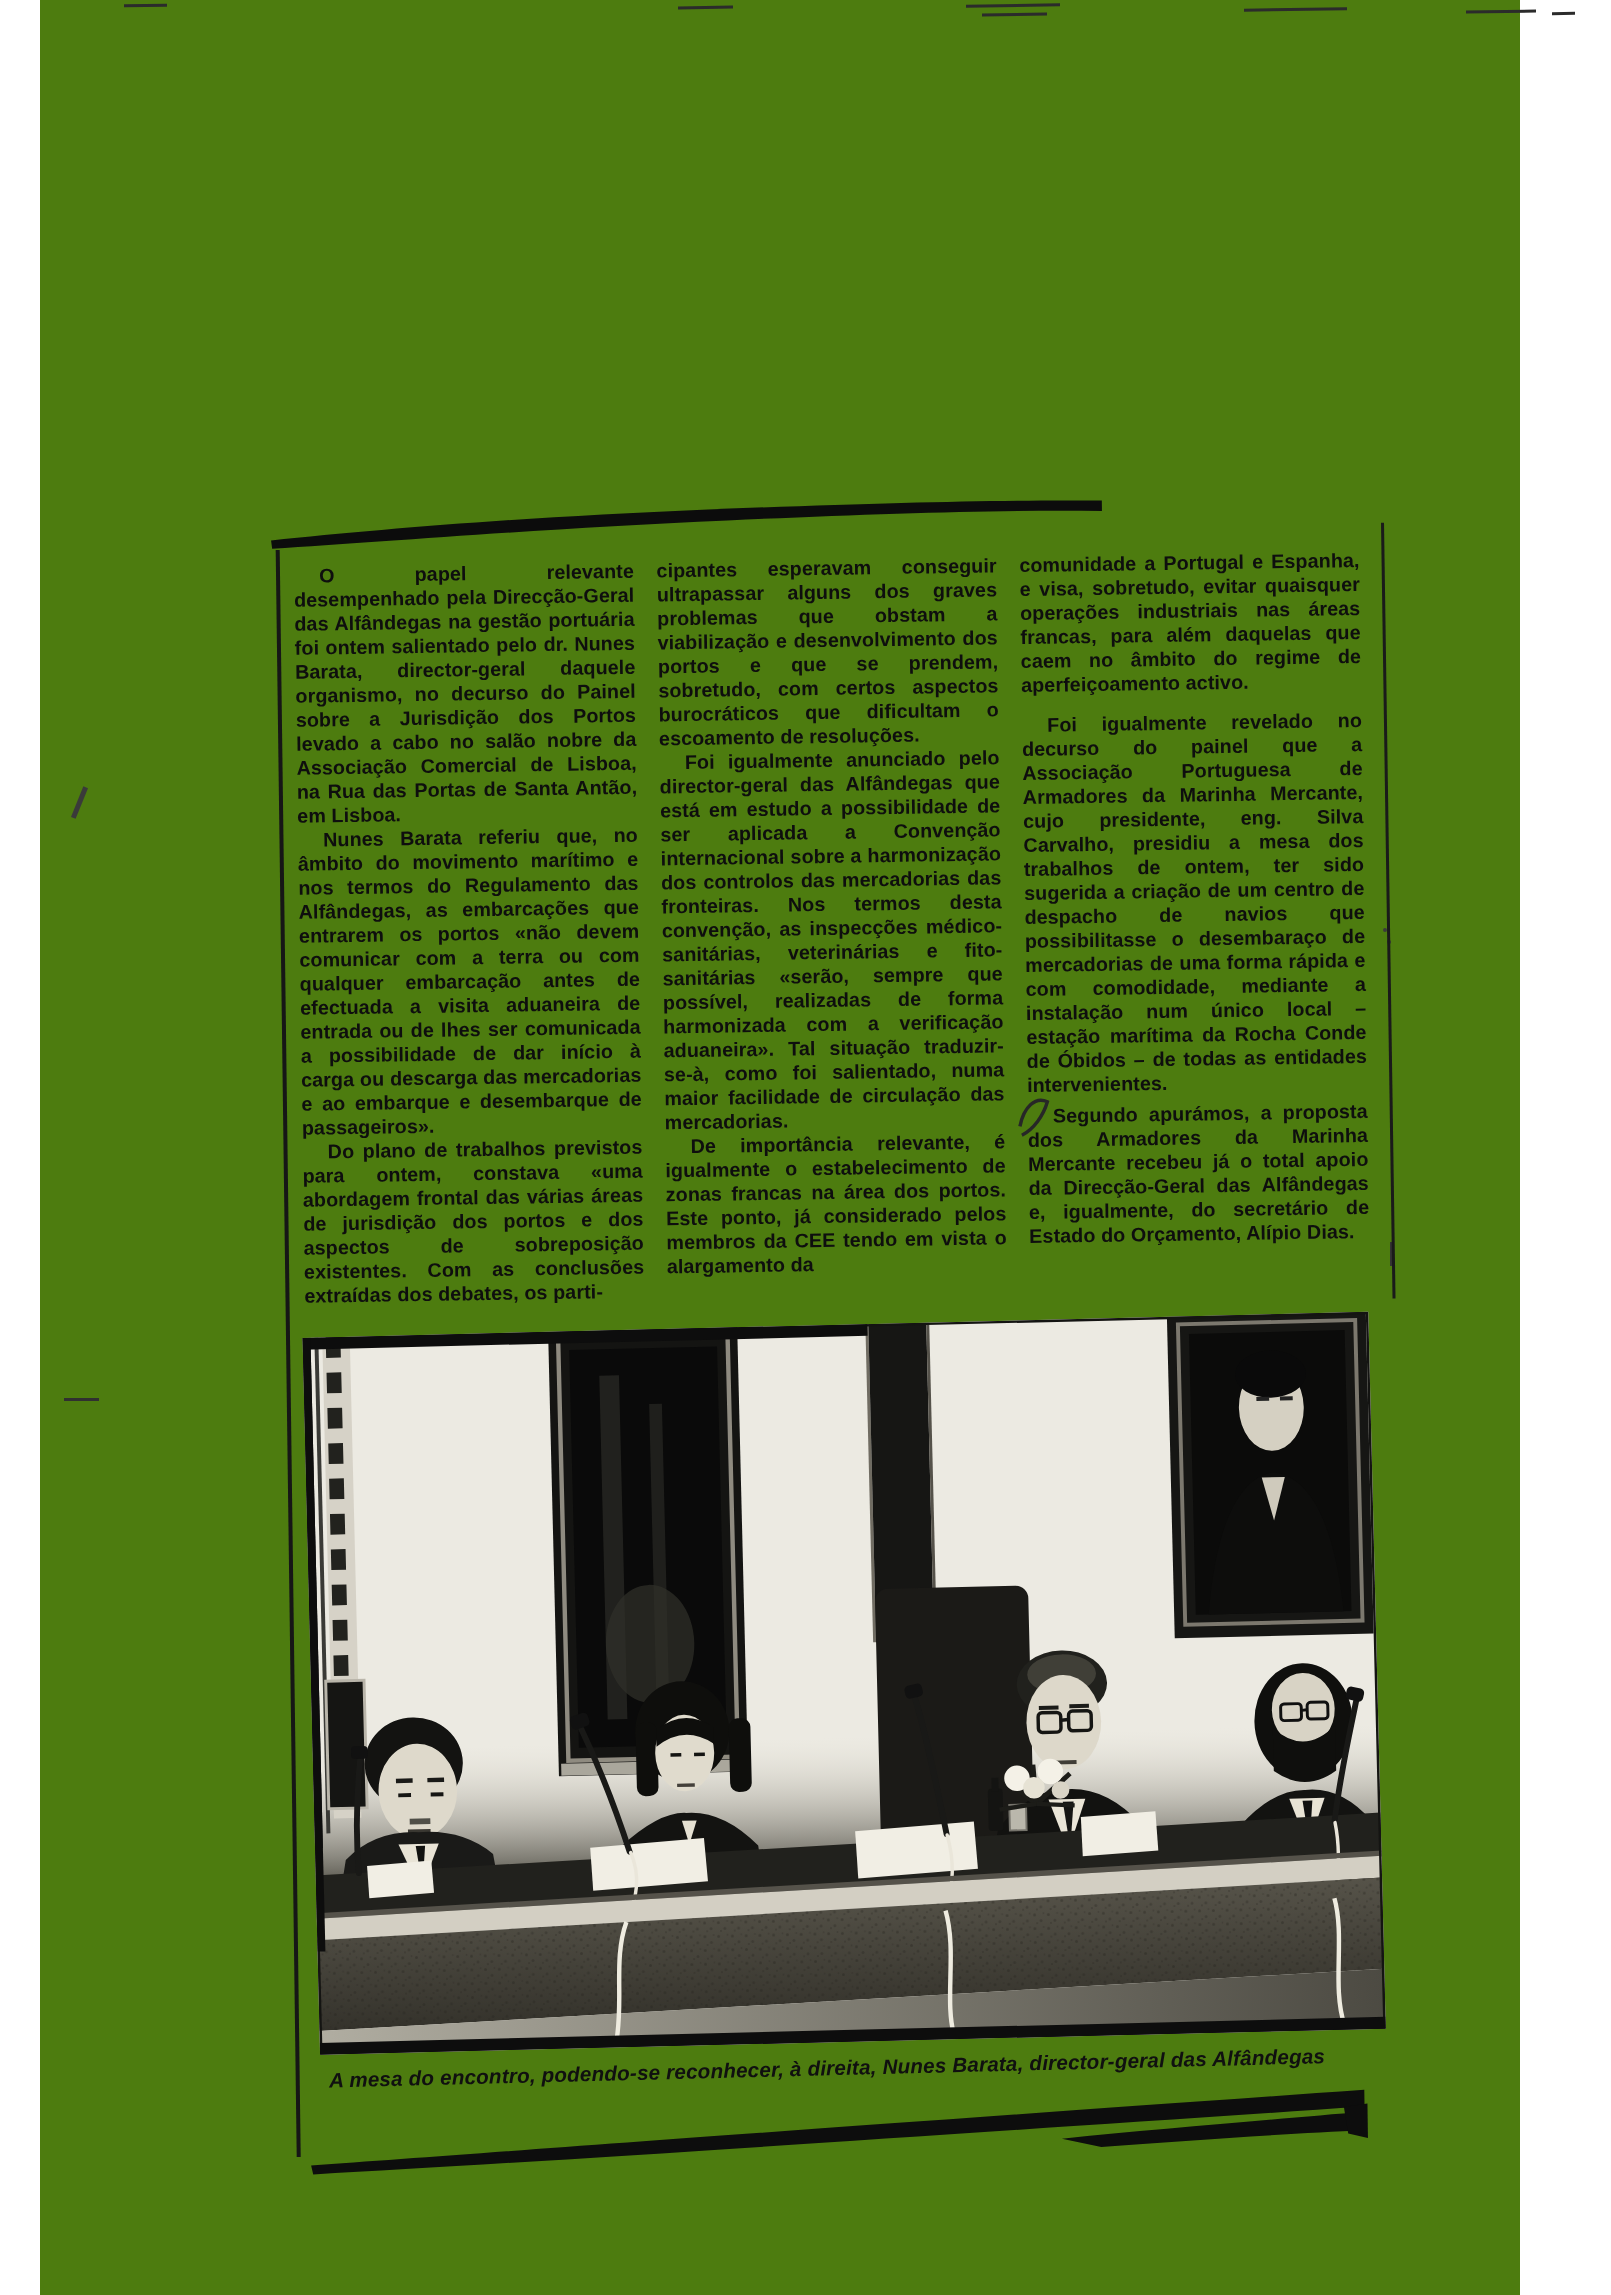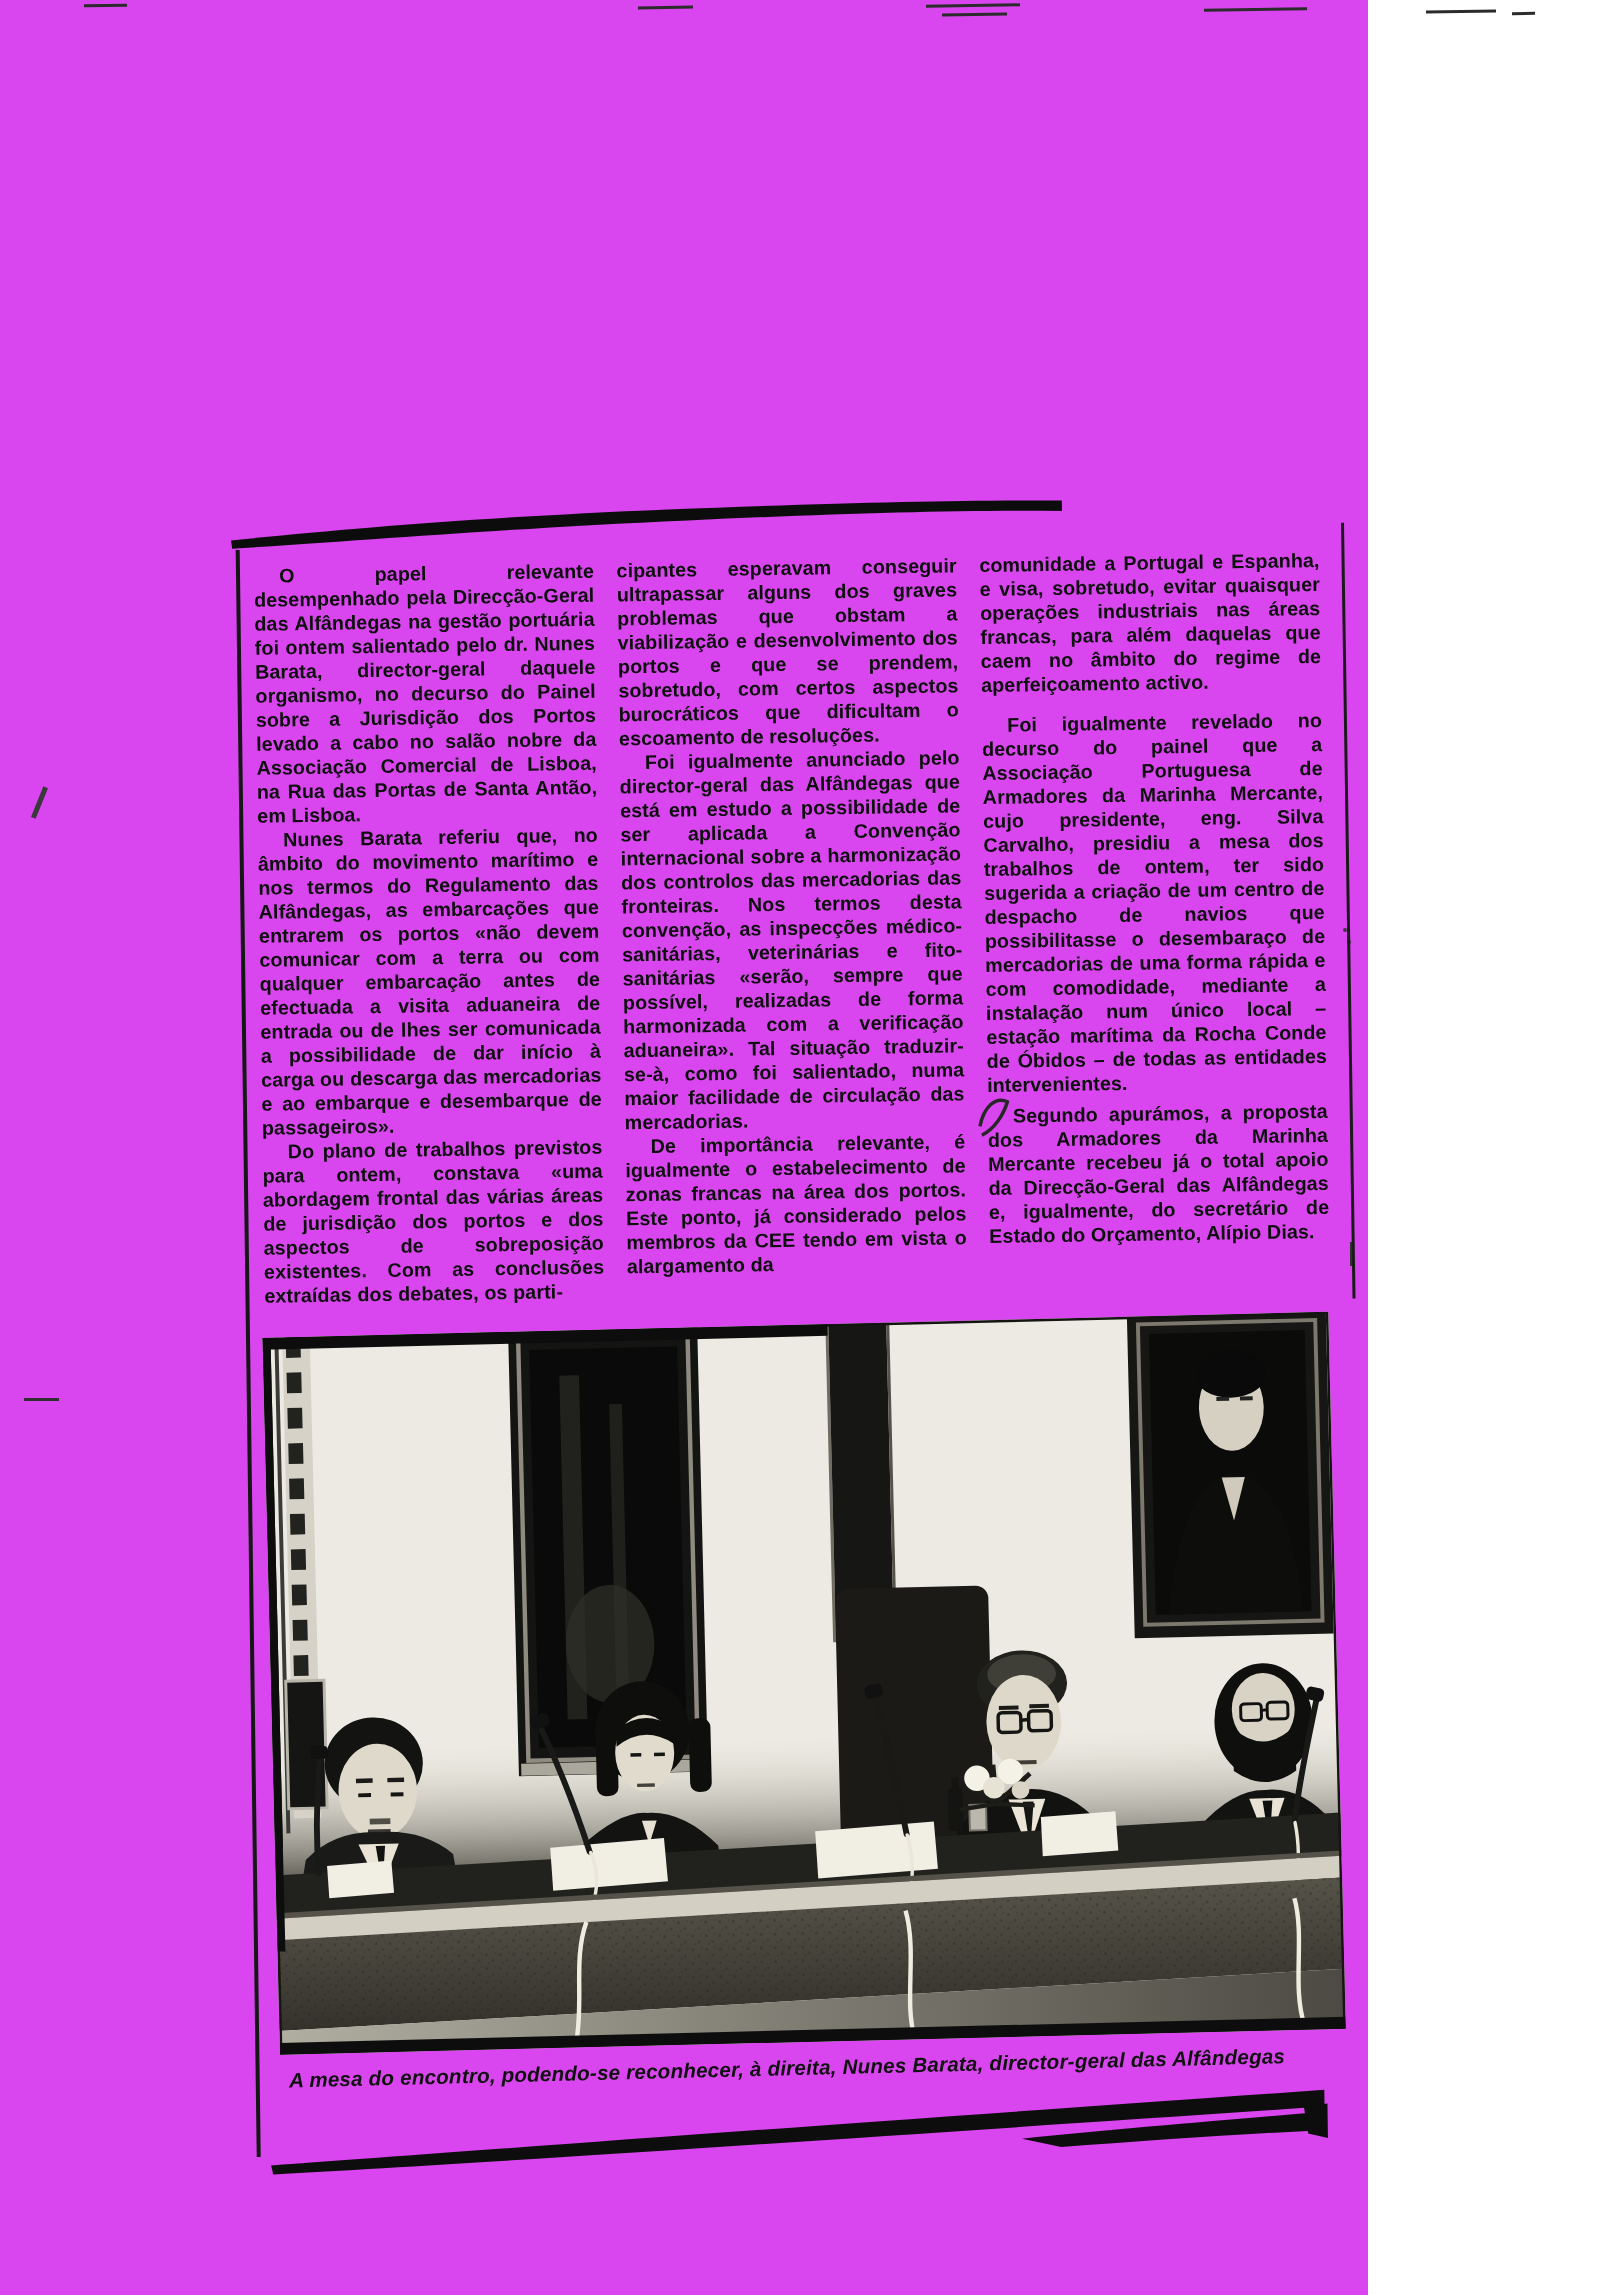--- a/index.html
+++ b/index.html
@@ -1,18 +1,18 @@
 <!DOCTYPE html>
 <html lang="pt" style="font-size:7.9px"><head>
 <meta charset="utf-8">
 <style>
   * { margin:0; padding:0; box-sizing:border-box; }
   html,body { width:1612px; height:2295px; background:#ffffff; overflow:hidden;
               font-family:"Liberation Sans", sans-serif; }
-  .page { position:relative; width:1368px; height:2295px; background:#d946ef; }
+  .page { position:relative; width:1480px; height:2295px; background:#4d7c0f;margin-left:40px; }
 
   
   .scan-dash { position:absolute; background:#2b2b2b; transform:rotate(-0.8deg); }
 
   
   .pen-mark { position:absolute; }
 
   
   .clipping { position:absolute; left:211px; top:501px; width:1160px;
               transform:rotate(-0.85deg); transform-origin:29.5px 29.5px; }

